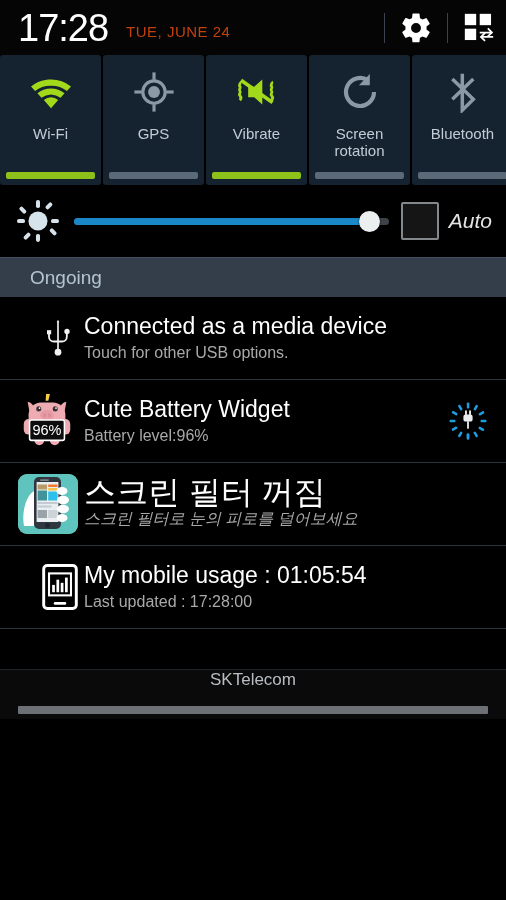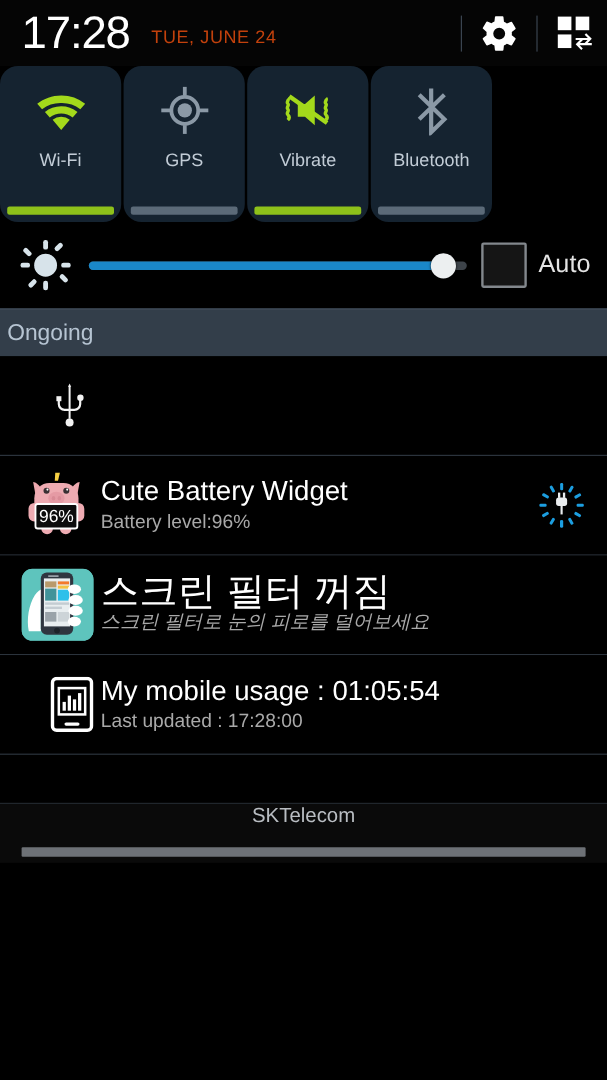--- a/index.html
+++ b/index.html
@@ -27,21 +27,21 @@
   
   .qsrow {
     height: 130px; flex: 0 0 130px;
     display: flex; background: #000;
     overflow: hidden;
   }
   .tile {
     width: 101px; flex: 0 0 101px;
     background: #152330;
     margin-right: 2px;
-    border-radius: 15px;
+    border-radius: 3px;
     position: relative;
     display: flex; flex-direction: column;
     align-items: center; justify-content: flex-start;
     padding-top: 14px;
   }
   .tile:last-child { margin-right: 0; }
   .tile-icon { width: 46px; height: 46px; display: flex; align-items: center; justify-content: center; }
   .tile-label {
     color: #c2ccd6; font-size: 15px; text-align: center;
     line-height: 17px; margin-top: 10px; padding: 0 3px;
@@ -49,42 +49,42 @@
   .tile-bar {
     position: absolute; left: 6px; right: 6px; bottom: 6px;
     height: 7px; border-radius: 2px; background: #5b6a78;
   }
   .tile-bar.on { background: #8ec11a; }
 
   
   .brightrow {
     height: 72px; flex: 0 0 72px;
     display: flex; align-items: center;
-    padding: 0 14px 0 16px; background: #000;
+    padding: 0 14px 0 16px; background: #000; font-style: italic;
   }
   .sun { width: 44px; height: 44px; flex: 0 0 44px; }
   .slider-wrap { flex: 1 1 auto; height: 30px; position: relative; margin: 0 12px 0 14px; display: flex; align-items: center; }
   .slider-track { position: absolute; left: 0; right: 0; height: 7px; background: #3d4349; border-radius: 4px; }
   .slider-fill { position: absolute; left: 0; height: 7px; width: 94%; background: #1a87c8; border-radius: 4px; }
   .slider-knob {
     position: absolute; left: 94%; width: 21px; height: 21px;
     margin-left: -11px; border-radius: 50%;
     background: #eceff0; box-shadow: 0 0 2px #000;
   }
   .chk {
     width: 38px; height: 38px; flex: 0 0 38px;
     border: 2px solid #83888d; background: #151515; border-radius: 2px;
   }
   .autolabel { color: #e4e4e4; font-size: 21px; margin-left: 10px; }
 
   
   .sectionhdr {
     height: 40px; flex: 0 0 40px;
     background: #333e4a; display: flex; align-items: center;
-    padding-left: 6px; border-top: 1px solid #414d5a;
+    padding-left: 30px; border-top: 1px solid #414d5a;
   }
   .sectionhdr span { color: #b6c4d2; font-size: 19px; }
 
   
   .notif-list { flex: 1 1 auto; background: #000; overflow: hidden; }
   .notif {
     display: flex; align-items: center;
     padding: 9px 12px 9px 14px;
     border-bottom: 1px solid #2b333c;
     background: #000; min-height: 74px;
@@ -179,20 +179,30 @@
           <path fill="#a3d91b" d="M8 8h3.4l4.6-4v14l-4.6-4H8z"></path>
           <path fill="none" stroke="#a3d91b" stroke-width="1.6" d="M3.3 5.2c.9.9-.9 1.7 0 2.6s-.9 1.7 0 2.6-.9 1.7 0 2.6.9 1.7 0 2.6"></path>
           <path fill="none" stroke="#a3d91b" stroke-width="1.6" d="M21.2 5.2c.9.9-.9 1.7 0 2.6s-.9 1.7 0 2.6-.9 1.7 0 2.6.9 1.7 0 2.6"></path>
           <path fill="#a3d91b" d="M4.6 3.5 22.4 16.1l-1.2 1.7L3.4 5.2z"></path>
         </svg>
       </div>
       <div class="tile-label">Vibrate</div>
       <div class="tile-bar on"></div>
     </div>
 
+    <div class="tile">
+      <div class="tile-icon">
+        <svg viewBox="0 0 24 24" width="42" height="42">
+          <path fill="none" stroke="#8b99a6" stroke-width="2.4" d="M20 12a8 8 0 1 1-3.3-6.5"></path>
+          <path fill="#8b99a6" d="M17.6 1.7v6.4h-6.2z"></path>
+        </svg>
+      </div>
+      <div class="tile-label">Screen rotation</div>
+      <div class="tile-bar"></div>
+    </div>
 
     <div class="tile">
       <div class="tile-icon">
         <svg viewBox="0 0 24 24" width="42" height="42">
           <path fill="none" stroke="#8b99a6" stroke-width="2" stroke-linejoin="miter" d="M11.6 1.6v20.8l6.3-6.2-12-11.6m12 0-12 11.6"></path>
         </svg>
       </div>
       <div class="tile-label">Bluetooth</div>
       <div class="tile-bar"></div>
     </div>
@@ -230,20 +240,24 @@
     <div class="notif">
       <div class="notif-ico">
         <svg viewBox="0 0 24 24" width="40" height="40">
           <path fill="#f2f2f2" d="M11.2 2.6 12 1l.8 1.6h-1.6z"></path>
           <rect x="11.5" y="2.2" width="1" height="16.4" fill="#f2f2f2"></rect>
           <circle cx="12" cy="20.5" r="2" fill="#f2f2f2"></circle>
           <path fill="none" stroke="#f2f2f2" stroke-width="1.1" d="M6.6 8.6v2.6c0 1.6 1.3 2.9 2.9 2.9h4.9c1.6 0 2.9-1.3 2.9-2.9V8.6"></path>
           <rect x="5.4" y="7.3" width="2.5" height="2.5" fill="#f2f2f2"></rect>
           <circle cx="17.4" cy="8.1" r="1.6" fill="#f2f2f2"></circle>
         </svg>
+      </div>
+      <div class="notif-txt">
+        <div class="notif-title">Connected as a media device</div>
+        <div class="notif-sub">Touch for other USB options.</div>
       </div>
     </div>
 
     <div class="notif">
       <div class="notif-ico">
         <svg class="pig" viewBox="0 0 64 64" width="62" height="62">
           <path fill="#f6cf43" d="M31 4h4l-1.6 7h-2.8z"></path>
           <path fill="#eda8ae" d="M12 12c2 0 6 3 7 6l-5 5zM52 12c-2 0-6 3-7 6l5 5z"></path>
           <rect x="13" y="13" width="38" height="30" rx="13" fill="#eeabb2"></rect>
           <ellipse cx="32" cy="26" rx="7" ry="5.5" fill="#e59aa4"></ellipse>

